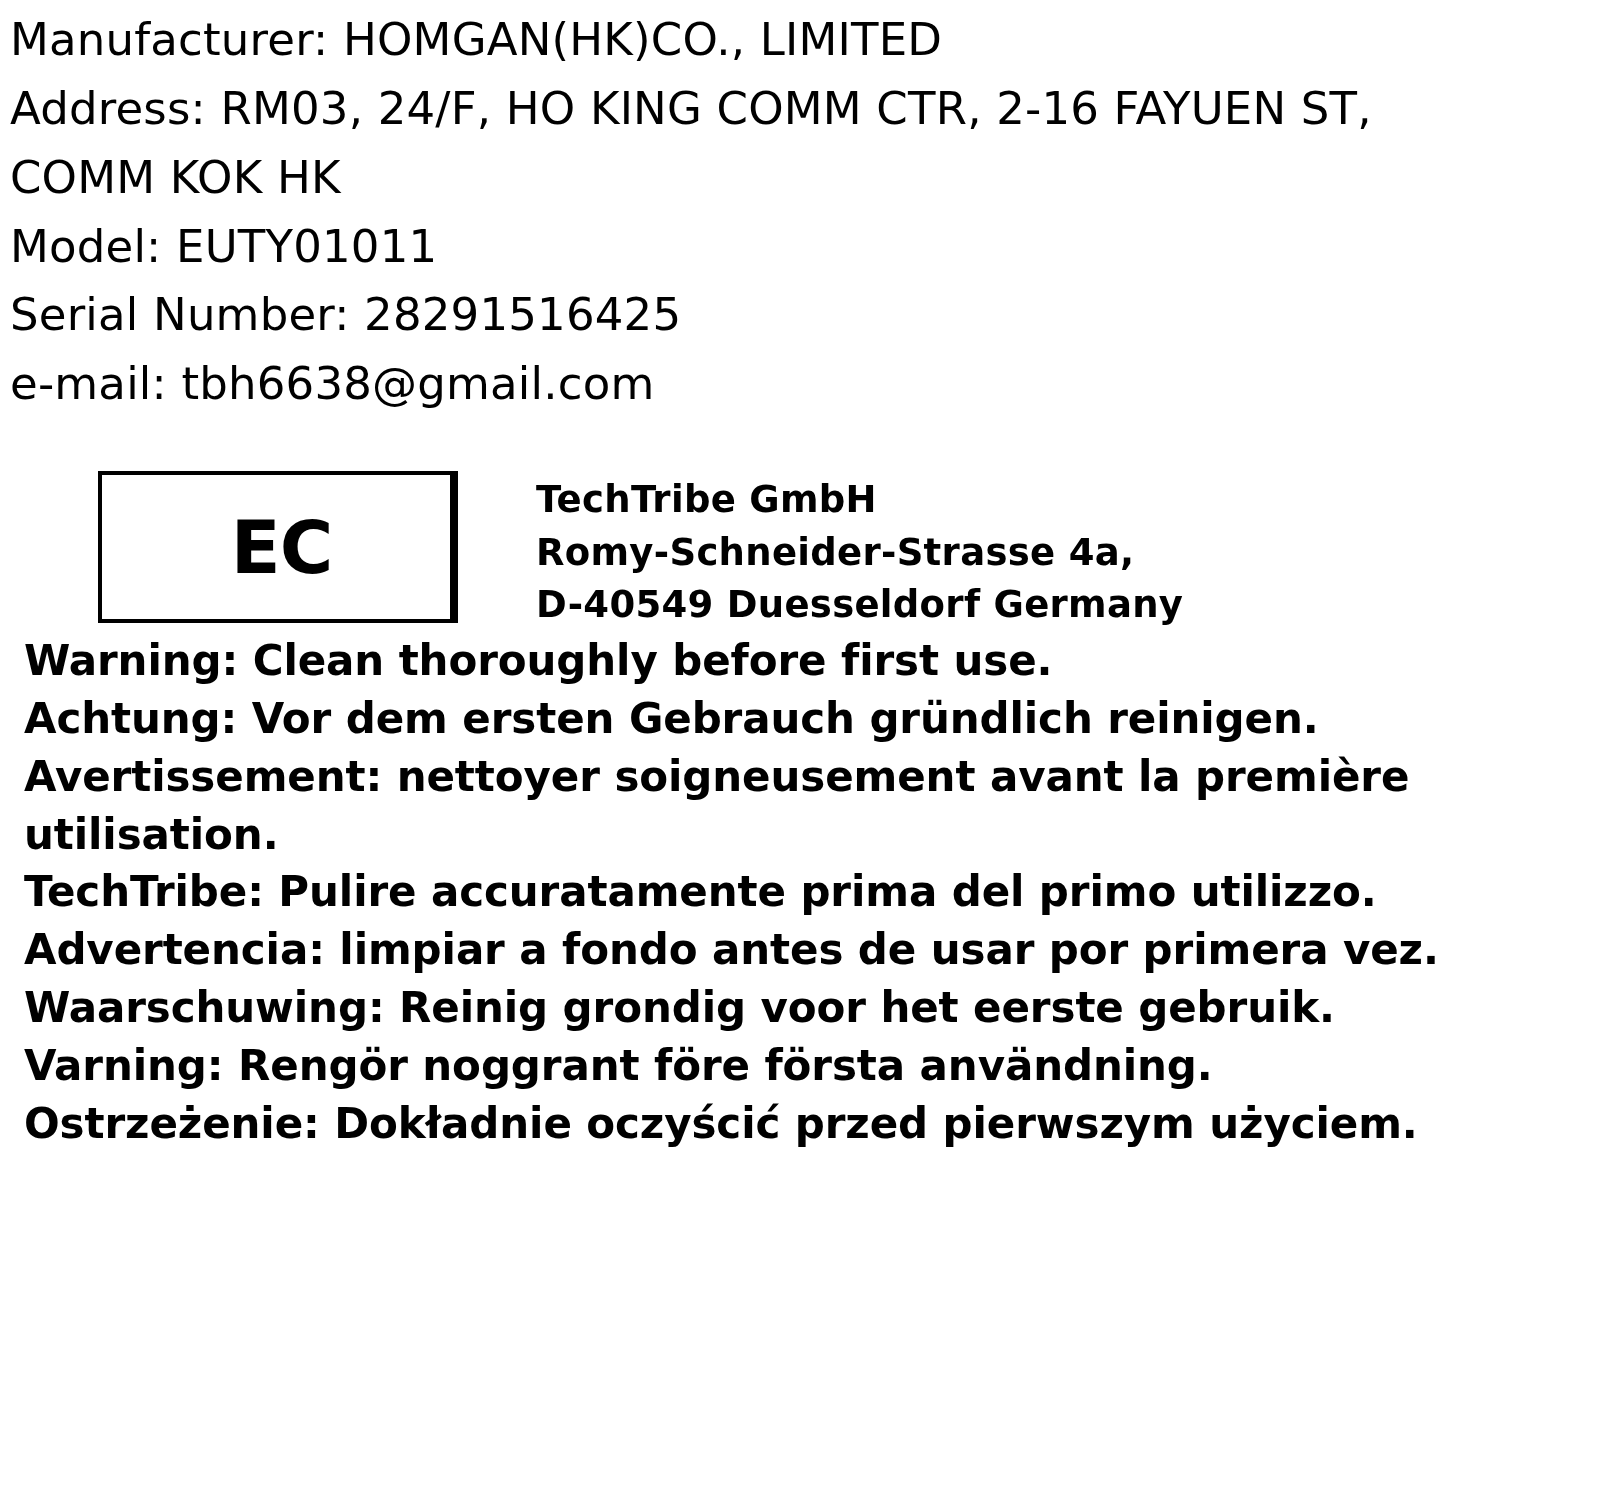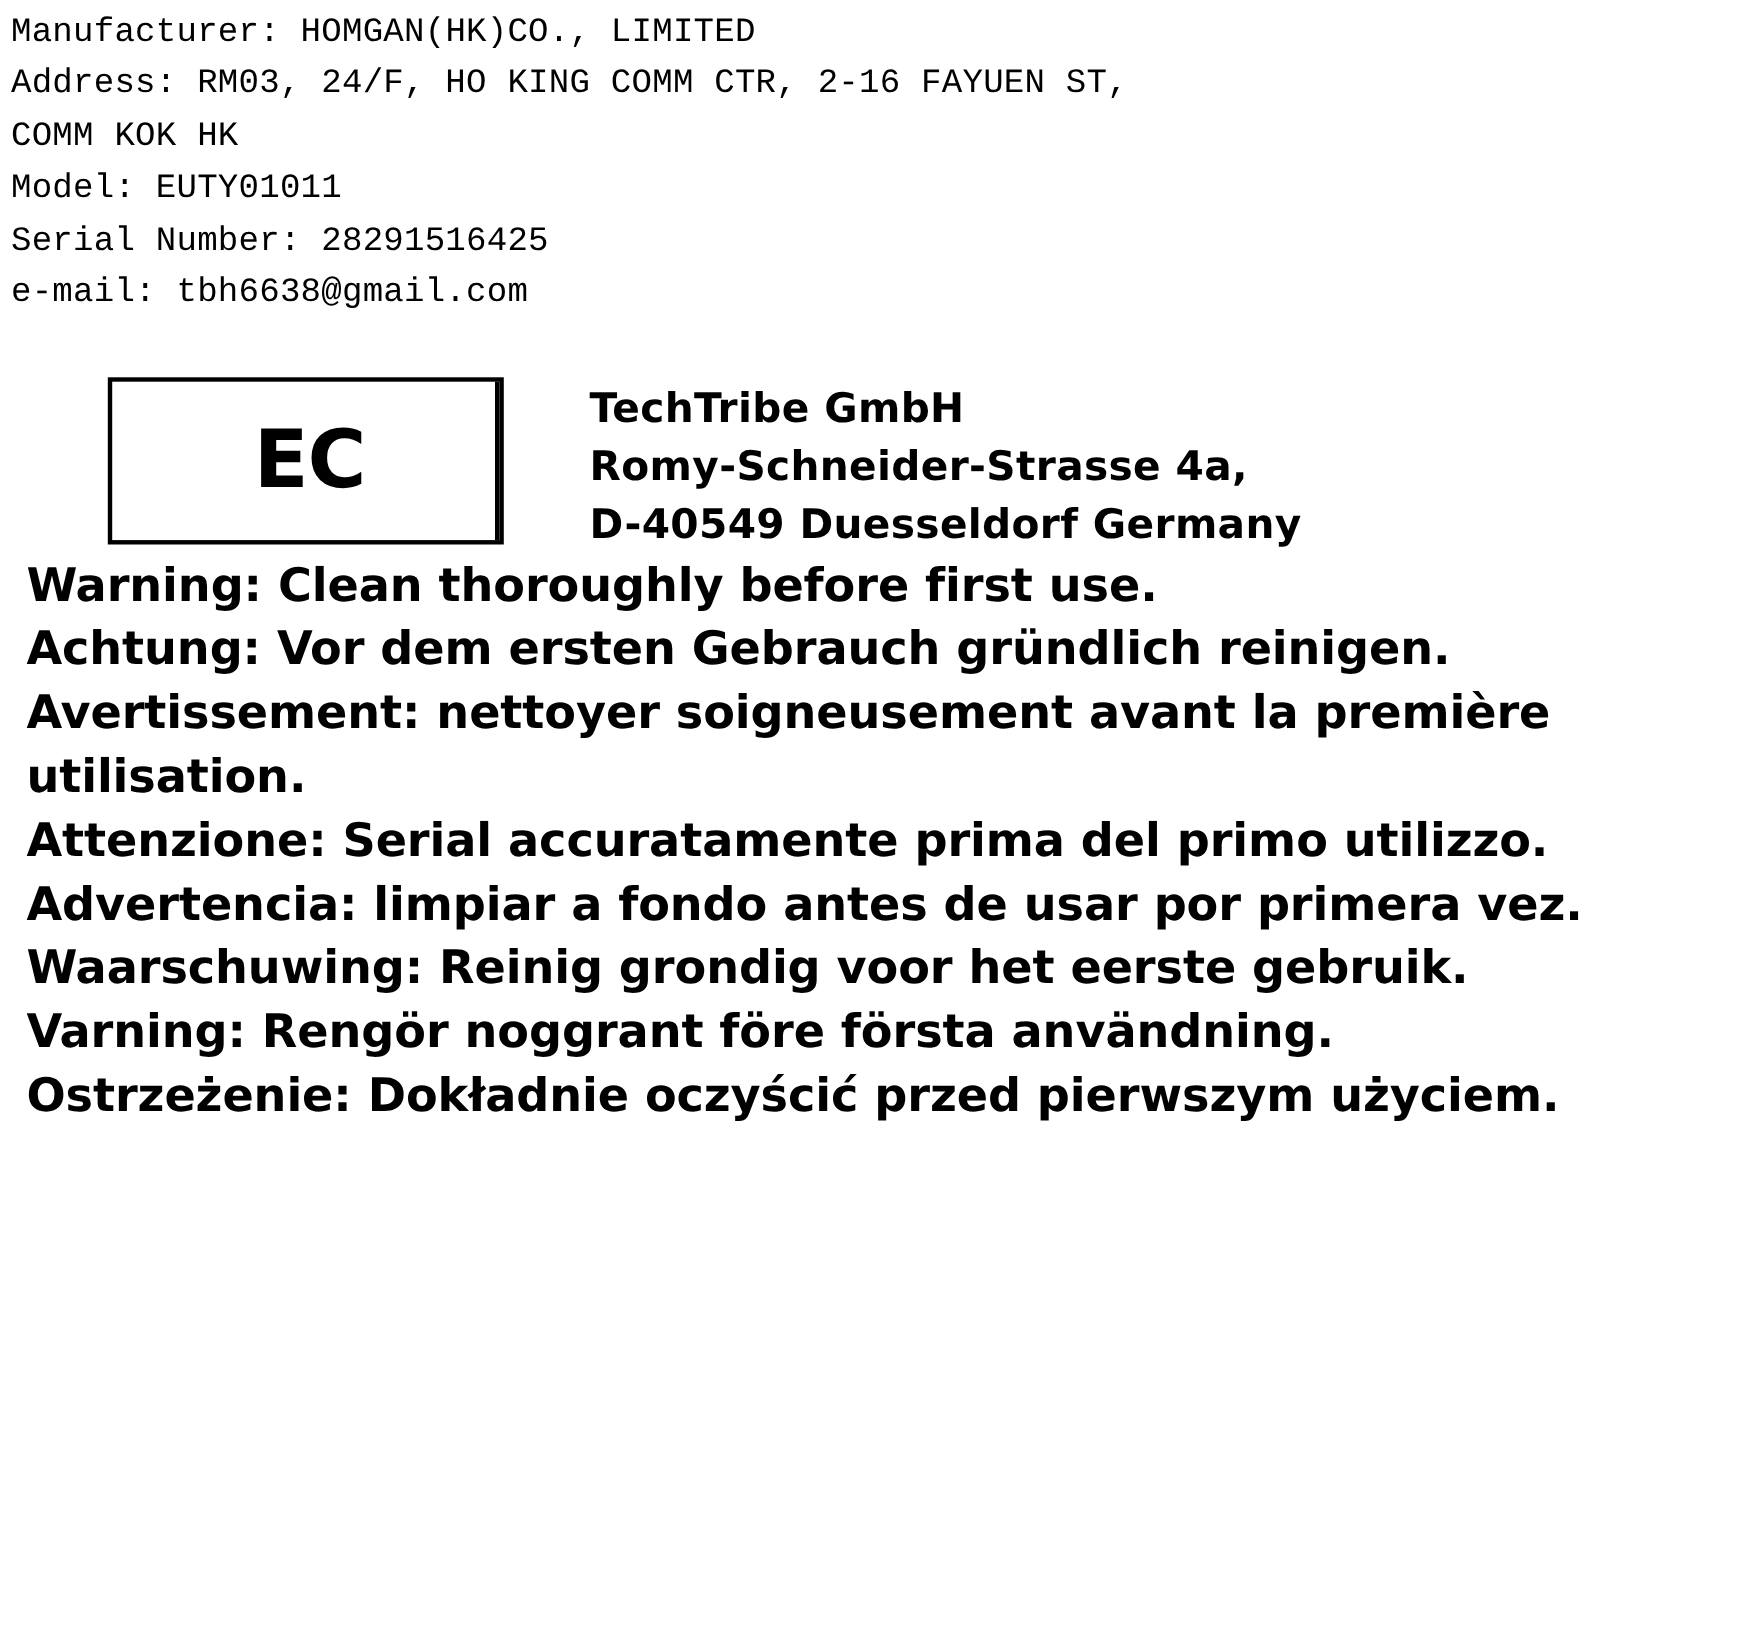--- a/index.html
+++ b/index.html
@@ -17,25 +17,24 @@
   .page {
     position: relative;
     width: 1602px;
     height: 1500px;
     box-sizing: border-box;
     padding: 6px 10px 0 10px;
   }
 
   
   .ident {
-    font-size: 31px;
+    font-size: 45px;
     line-height: 1.53;
     letter-spacing: 0.2px;
     font-weight: 400;
-    font-family: Liberation Mono, monospace;
   }
   .ident .line {
     white-space: nowrap;
   }
   .ident .line .val {
     font-weight: 400;
   }
 
   
   .ecrep-block {
@@ -127,20 +126,20 @@
       <div>TechTribe GmbH</div>
       <div>Romy-Schneider-Strasse 4a,</div>
       <div>D-40549 Duesseldorf Germany</div>
     </div>
   </div>
 
   <div class="warnings">
     <p class="w">Warning: Clean thoroughly before first use.</p>
     <p class="w">Achtung: Vor dem ersten Gebrauch gründlich reinigen.</p>
     <p class="w">Avertissement: nettoyer soigneusement avant la première utilisation.</p>
-    <p class="w">Attenzione: Serial accuratamente prima del primo utilizzo.</p>
+    <p class="w">TechTribe: Pulire accuratamente prima del primo utilizzo.</p>
     <p class="w">Advertencia: limpiar a fondo antes de usar por primera vez.</p>
     <p class="w">Waarschuwing: Reinig grondig voor het eerste gebruik.</p>
     <p class="w">Varning: Rengör noggrant före första användning.</p>
     <p class="w">Ostrzeżenie: Dokładnie oczyścić przed pierwszym użyciem.</p>
   </div>
 
 </div>
 
 </body></html>

